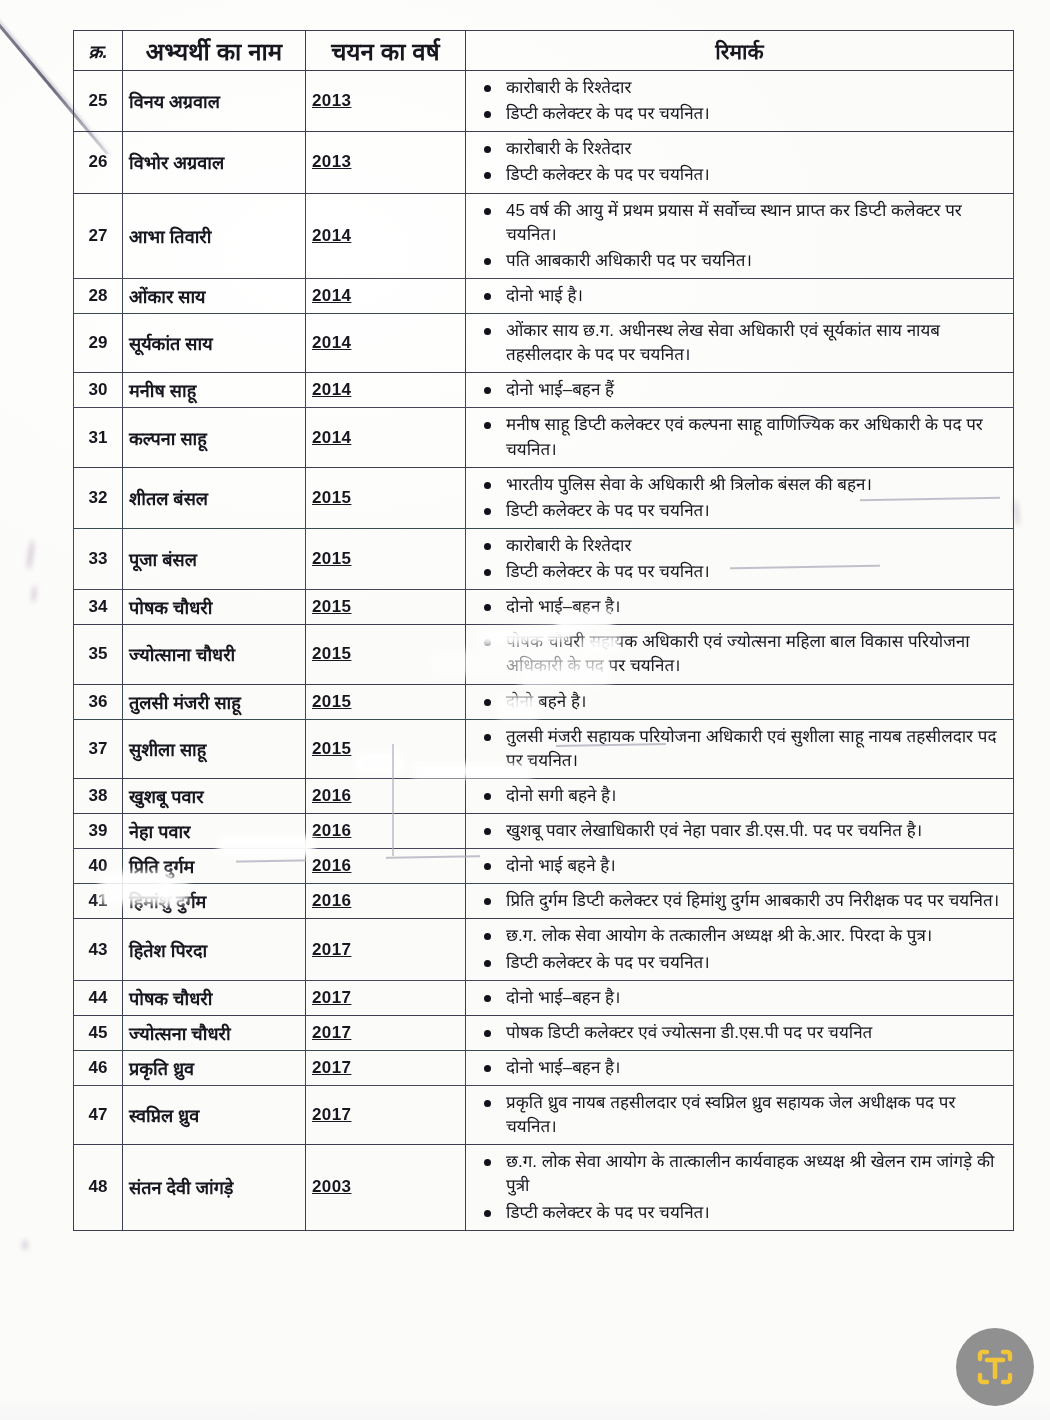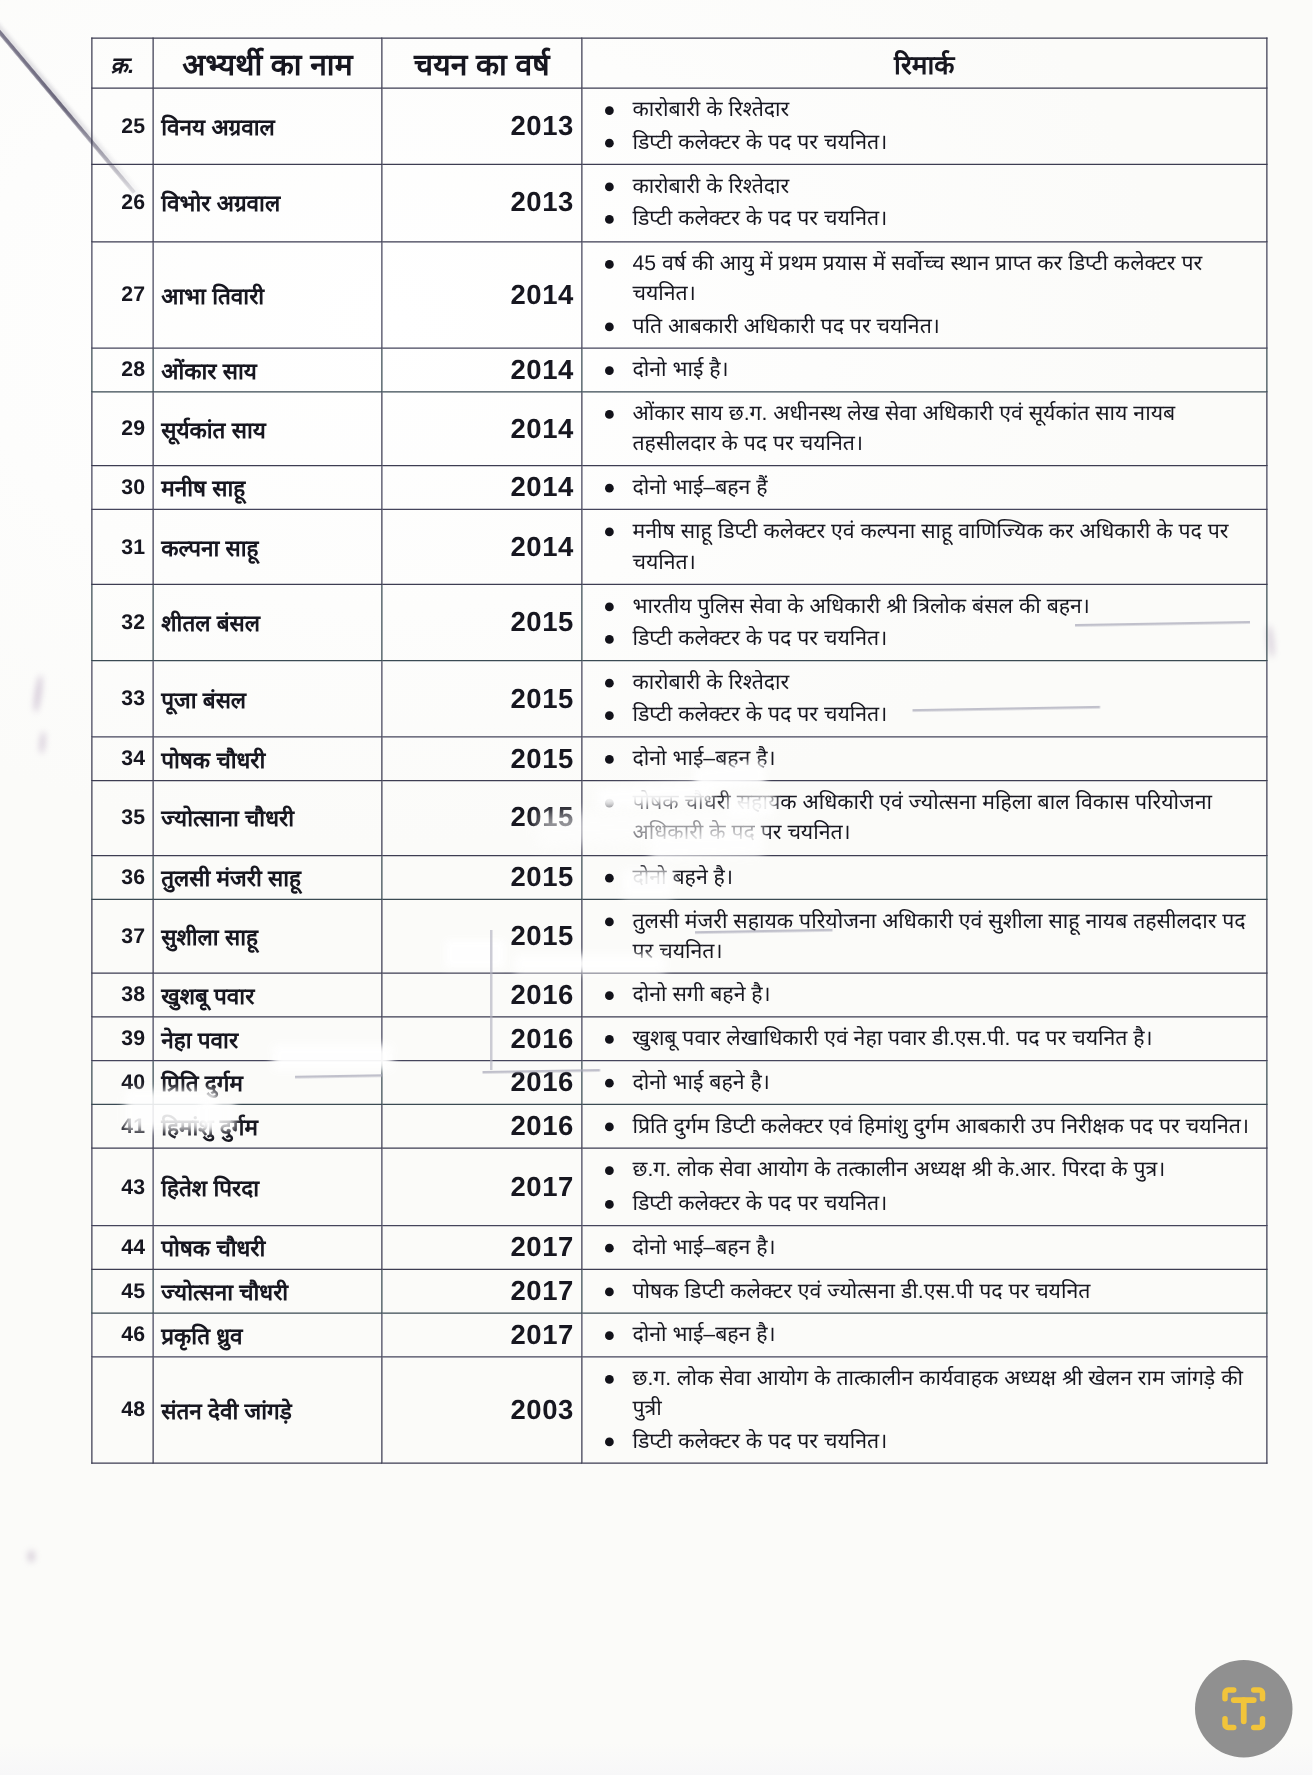--- a/index.html
+++ b/index.html
@@ -63,23 +63,23 @@
   th.h{
     text-align:center;
     font-size:24px;
     padding:5px 4px 7px;
     letter-spacing:.1px;
     font-weight:700;
   }
   th.h.small{font-size:18px;font-style:italic;}
   th.h-rem{font-size:21px;}
 
-  td.sn{text-align:right;font-size:17px;}
+  td.sn{text-align:center;font-size:17px;}
   td.name{text-align:left;font-size:18px;padding-left:12px;}
-  td.year{text-align:right;font-size:22px;letter-spacing:.4px;}
+  td.year{text-align:left;font-size:17px;letter-spacing:.4px;text-decoration:underline;}
   td.rem{padding:6px 4px 6px 10px;}
 
   ul.bl{margin:0;padding:0;list-style:none;}
   ul.bl li{
     position:relative;
     padding-left:34px;
     font-size:17px;
     line-height:1.42;
     margin:2px 0;
     font-weight:400;
@@ -403,20 +403,30 @@
             <td class="sn">46</td>
             <td class="name">प्रकृति ध्रुव</td>
             <td class="year">2017</td>
             <td class="rem">
               <ul class="bl">
                 <li>दोनो भाई–बहन है।</li>
               </ul>
             </td>
           </tr>
           <tr>
+            <td class="sn">47</td>
+            <td class="name">स्वप्निल ध्रुव</td>
+            <td class="year">2017</td>
+            <td class="rem">
+              <ul class="bl">
+                <li>प्रकृति ध्रुव नायब तहसीलदार एवं स्वप्निल ध्रुव सहायक जेल अधीक्षक पद पर चयनित।</li>
+              </ul>
+            </td>
+          </tr>
+          <tr>
             <td class="sn">48</td>
             <td class="name">संतन देवी जांगड़े</td>
             <td class="year">2003</td>
             <td class="rem">
               <ul class="bl">
                 <li>छ.ग. लोक सेवा आयोग के तात्कालीन कार्यवाहक अध्यक्ष श्री खेलन राम जांगड़े की पुत्री</li>
                 <li>डिप्टी कलेक्टर के पद पर चयनित।</li>
               </ul>
             </td>
           </tr>

